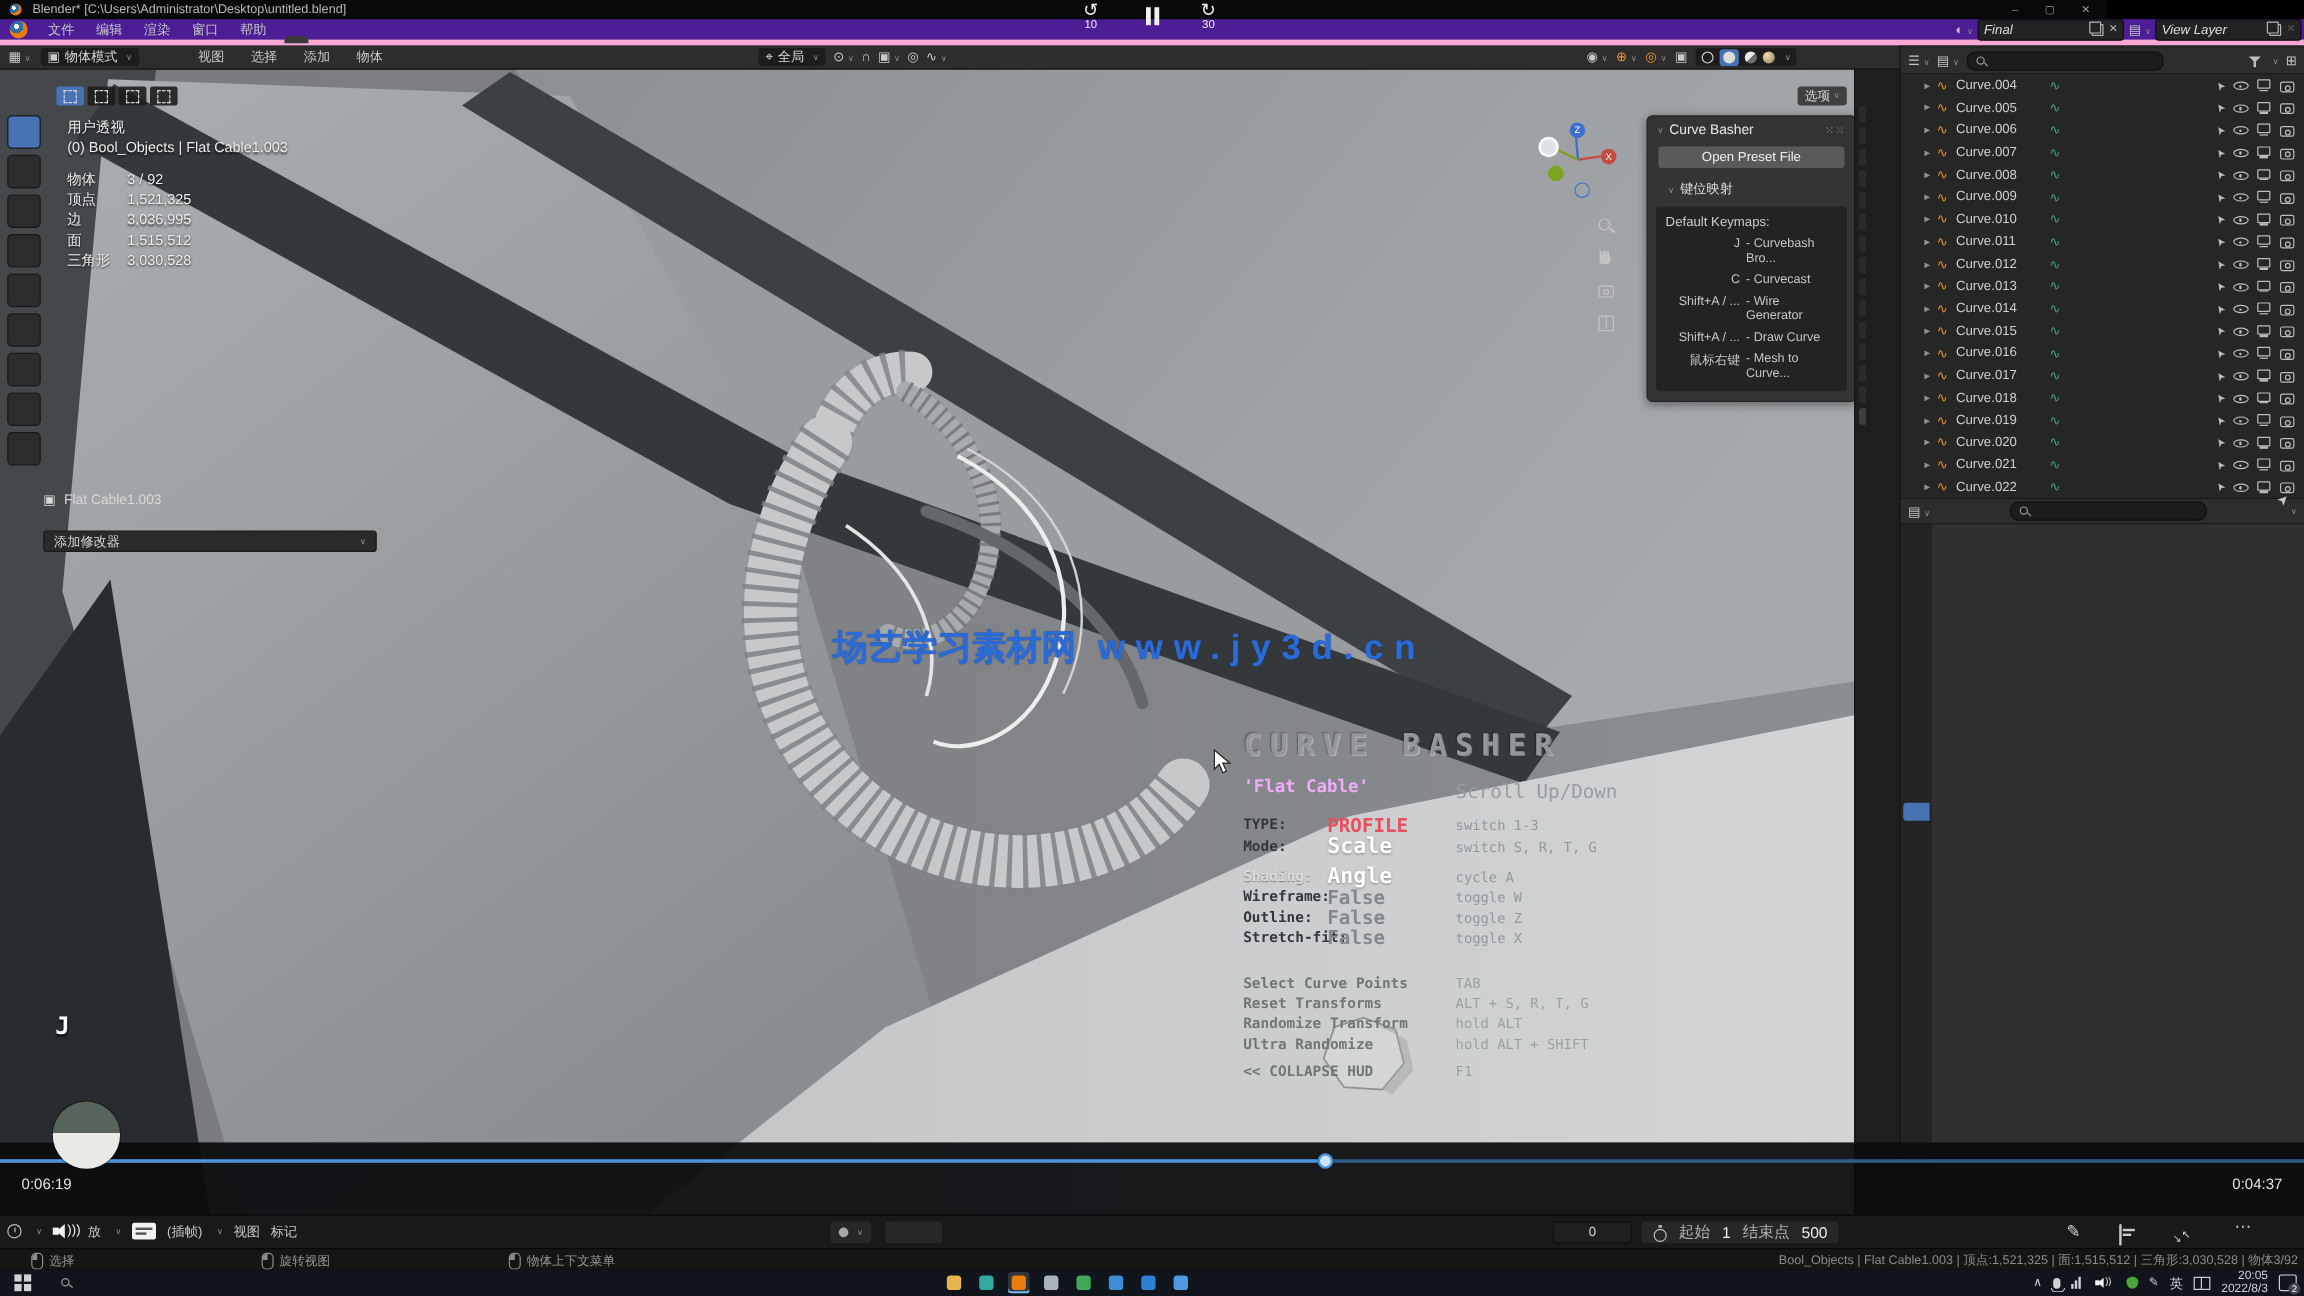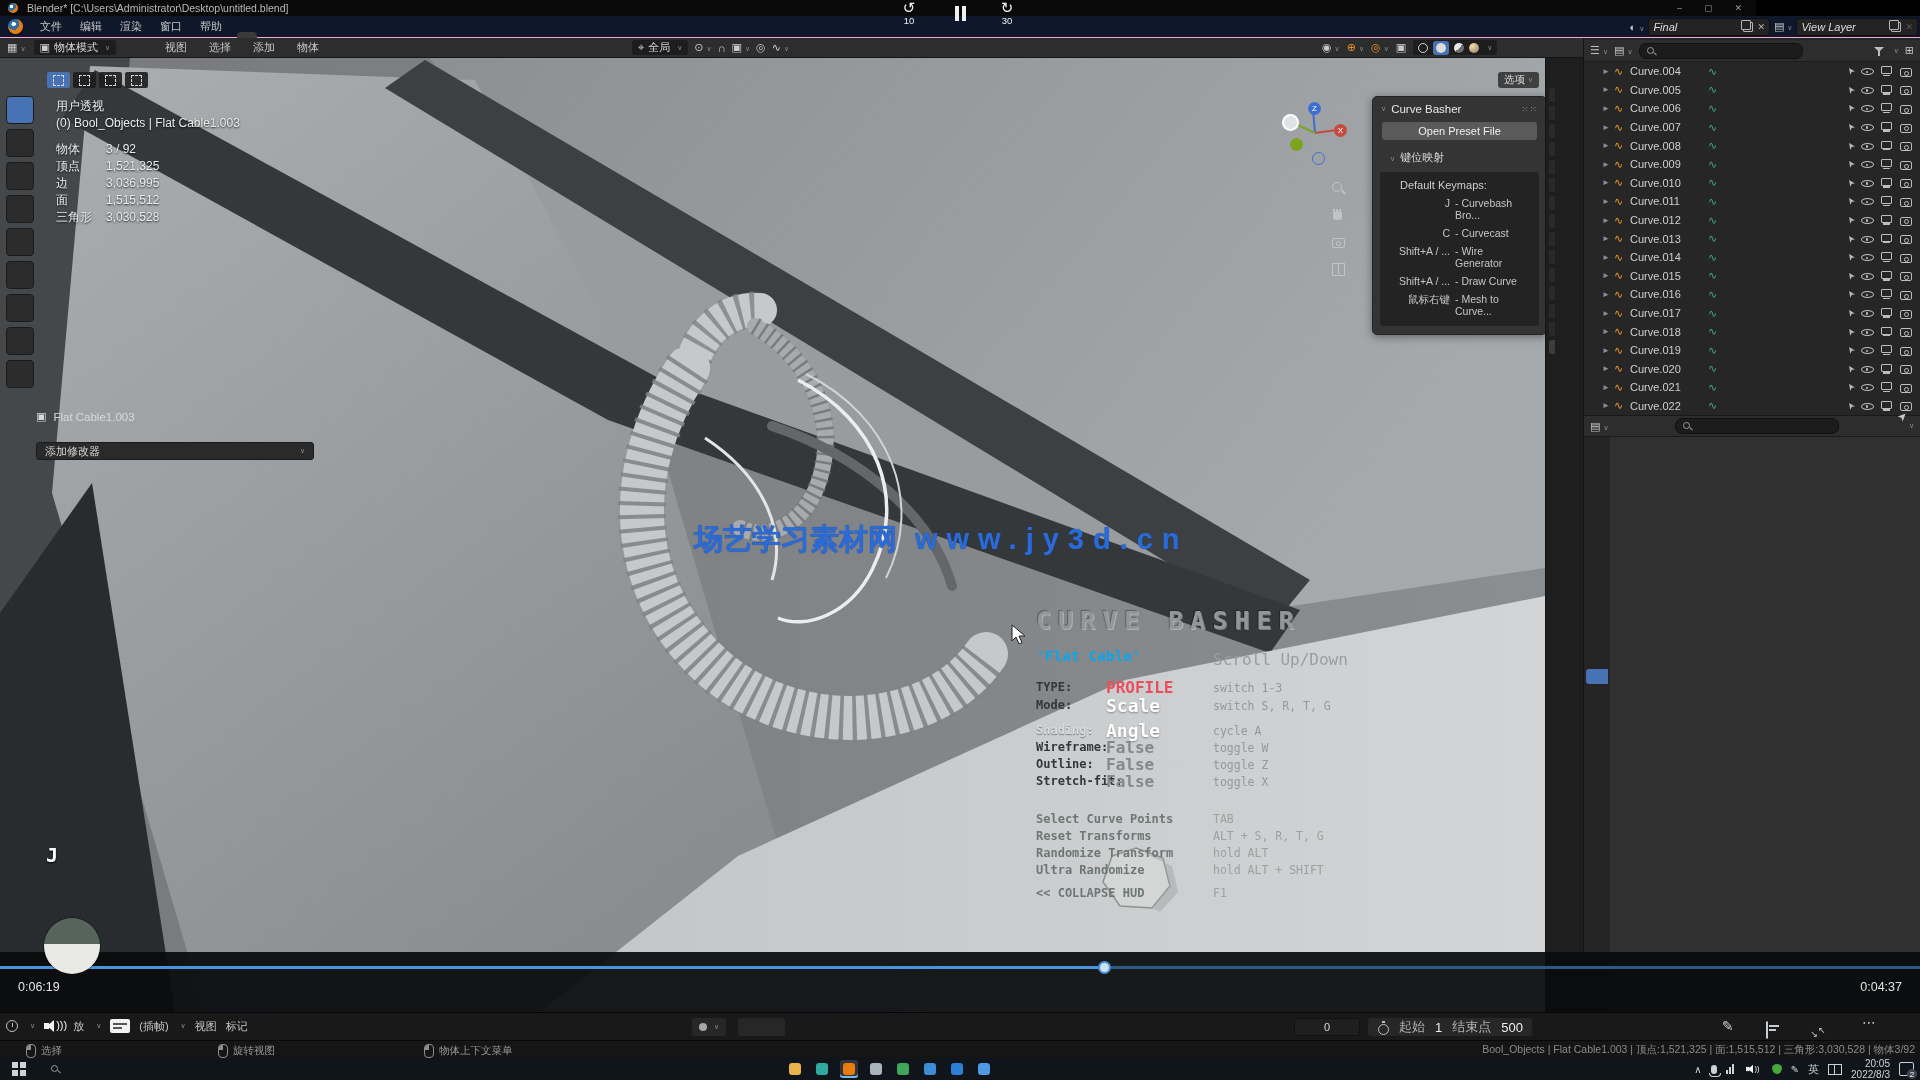--- a/index.html
+++ b/index.html
@@ -7,21 +7,21 @@
     font-family:"Liberation Sans","DejaVu Sans",sans-serif;color:#c8c8c8;
     -webkit-font-smoothing:antialiased;}
   .abs{position:absolute;}
   .chev{font-size:7px;color:#8a8a8a;margin-left:3px;}
   
   #titlebar{left:0;top:0;width:1756px;height:16px;background:#090909;display:flex;align-items:center;}
   #titlebar .blogo{width:10px;height:10px;border-radius:50%;background:radial-gradient(circle at 35% 35%,#fff 0 18%,#2f6fa8 19% 45%,#e87d0d 46%);margin-left:8px;}
   #titlebar .ttl{font-size:10.5px;color:#b9b9b9;margin-left:9px;}
   #titlebar .wbtns{margin-left:auto;display:flex;gap:22px;margin-right:14px;color:#9a9a9a;font-size:9px;}
   
-  #topbar{left:0;top:16px;width:1920px;height:22px;background:#0f172a;display:flex;align-items:center;border-bottom:1px solid #f9a8d4;box-sizing:border-box;}
+  #topbar{left:0;top:16px;width:1920px;height:22px;background:#4c1d95;display:flex;align-items:center;border-bottom:5px solid #f9a8d4;box-sizing:border-box;}
   #topbar .blogo{width:15px;height:15px;border-radius:50%;background:radial-gradient(circle at 38% 34%,#fff 0 16%,#2f6fa8 17% 42%,#e87d0d 43%);margin:0 8px 0 8px;}
   .menu{font-size:11px;color:#c6c6c6;padding:0 9px;cursor:default;}
   #ws-tabs{display:flex;margin-left:6px;height:22px;align-items:flex-end;}
   .wstab{font-size:11px;color:#979797;padding:3px 10px 3px;border-radius:4px 4px 0 0;}
   .wstab.active{background:#3a3a3a;color:#efefef;}
   #topbar-right{margin-left:auto;display:flex;align-items:center;margin-right:2px;gap:4px;}
   .tb-field{display:flex;align-items:center;background:#232323;border:1px solid #101010;border-radius:3px;height:16px;padding:0 4px;gap:4px;font-style:italic;}
   .tb-field .name{font-size:11px;color:#dedede;min-width:86px;}
   .icon-copy{position:relative;width:8px;height:8px;border:1px solid #b5b5b5;border-radius:1px;}
   .icon-copy::before{content:'';position:absolute;left:-3px;top:-3px;width:8px;height:8px;border:1px solid #b5b5b5;border-radius:1px;background:#232323;}
@@ -69,33 +69,33 @@
   .nic.cam::after{content:'';position:absolute;left:6px;top:7px;width:3px;height:3px;border:1.2px solid #c9c9c9;border-radius:50%;}
   .nic.grid::before{content:'';position:absolute;left:2px;top:2px;width:11px;height:11px;border:1.3px solid #c9c9c9;}
   .nic.grid::after{content:'';position:absolute;left:7.5px;top:2px;width:0px;height:11px;border-left:1.3px solid #c9c9c9;}
   
   #cbpanel{left:1372px;top:38px;width:173px;background:rgba(49,49,49,.97);border:1px solid #242424;border-radius:5px;padding-bottom:8px;box-shadow:0 2px 8px rgba(0,0,0,.4);}
   #cbpanel .hd{display:flex;align-items:center;padding:6px 8px 2px;font-size:11.5px;color:#e8e8e8;}
   #cbpanel .hd .drag{margin-left:auto;color:#8a8a8a;font-size:9px;letter-spacing:1px;}
   #cb-open{margin:5px 9px 0;height:18px;background:#5a5a5a;border-radius:3px;display:flex;align-items:center;justify-content:center;font-size:11px;color:#f1f1f1;}
   #cb-keymap-hd{margin:10px 0 0 14px;font-size:11px;color:#dcdcdc;}
   #cb-box{margin:7px 7px 0;background:#232323;border-radius:3px;padding:7px 8px 9px;}
-  #cb-box .bt{font-size:11px;color:#cdcdcd;margin-left:12px;}
+  #cb-box .bt{font-size:11px;color:#cdcdcd;}
   .kmrow{display:flex;margin-top:6px;font-size:10.5px;color:#c6c6c6;}
   .kmrow .k{width:62px;text-align:right;margin-right:5px;flex:none;}
   
   #vgutter{left:1545px;top:58px;width:38px;height:954px;background:#1e1e1e;border-left:1px solid #141414;box-sizing:border-box;}
   #vtabs{position:absolute;left:3px;top:30px;display:flex;flex-direction:column;gap:4px;}
   .vtab{writing-mode:vertical-rl;transform:rotate(180deg);background:#2a2a2a;color:#a8a8a8;font-size:10px;padding:7px 3px;border-radius:0 3px 3px 0;text-align:center;}
   .vtab.active{background:#3d3d3d;color:#f0f0f0;}
   
   .mono{font-family:"DejaVu Sans Mono","Liberation Mono",monospace;}
   #hud-title{left:1036px;top:548px;font-size:25px;letter-spacing:7px;color:#94979a;font-weight:bold;text-shadow:1px 1px 0 rgba(255,255,255,.35),-1px -1px 1px rgba(0,0,0,.3);}
   #hud-preset{left:1036px;top:590px;width:460px;display:flex;font-size:14.5px;}
-  #hud-preset .p{color:#0ea5e9;font-weight:bold;}
+  #hud-preset .p{color:#f0abfc;font-weight:bold;}
   #hud-preset .h{position:absolute;left:177px;color:#989da0;font-size:16px;top:2px;}
   #hud-rows{left:1036px;top:622px;width:470px;}
   .hudrow{position:relative;height:17px;font-size:12px;}
   .hudrow:nth-child(2){margin-top:1px;}
   .hudrow:nth-child(3){margin-top:8px;}
   .hudrow:nth-child(4){margin-top:0;text-align:right;}
   .hudrow .lab{position:absolute;left:0;font-weight:bold;}
   .hudrow .lab.l-dark{color:#33373b;}
   .hudrow .lab.l-light{color:#d9dbdd;text-shadow:0 1px 1px rgba(0,0,0,.4);}
   .hudrow .val{position:absolute;left:70px;font-weight:bold;}

